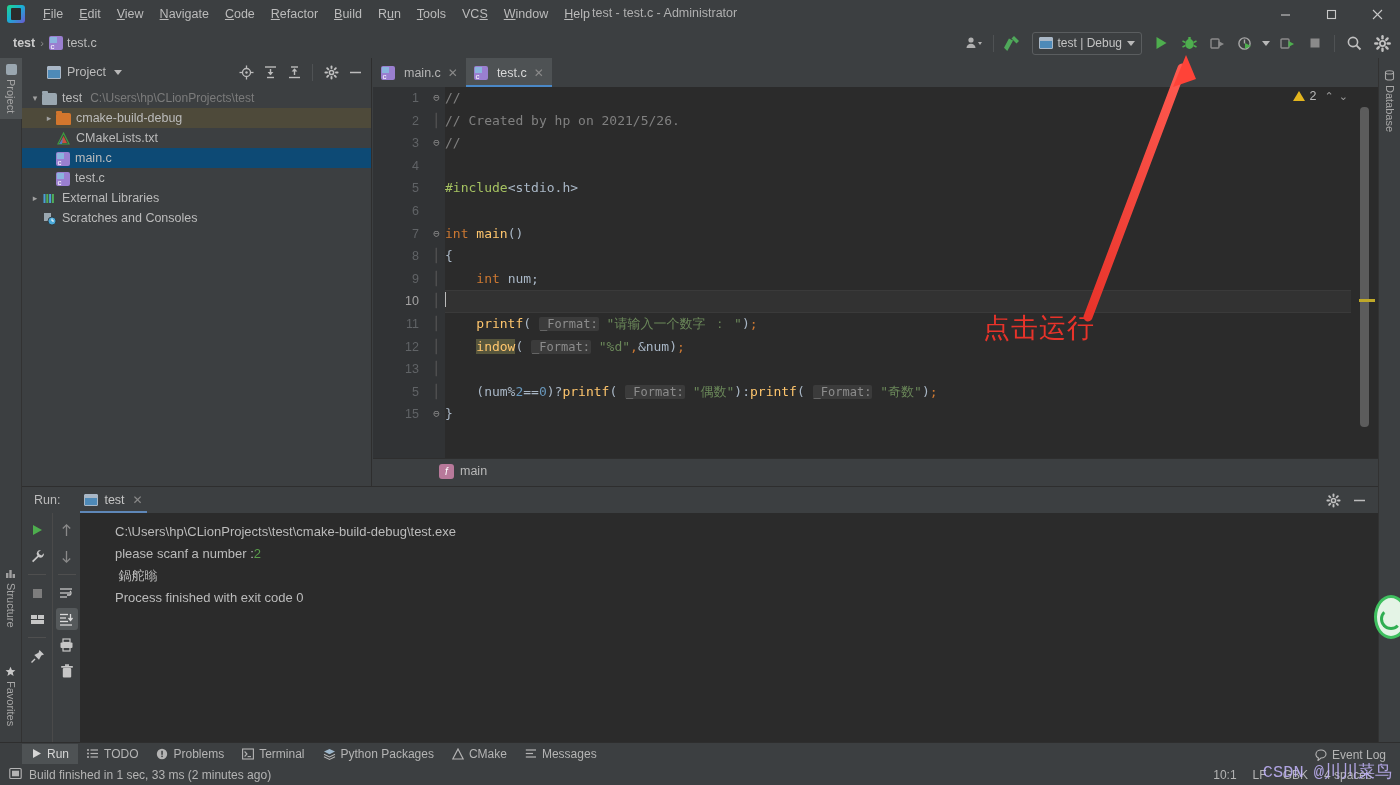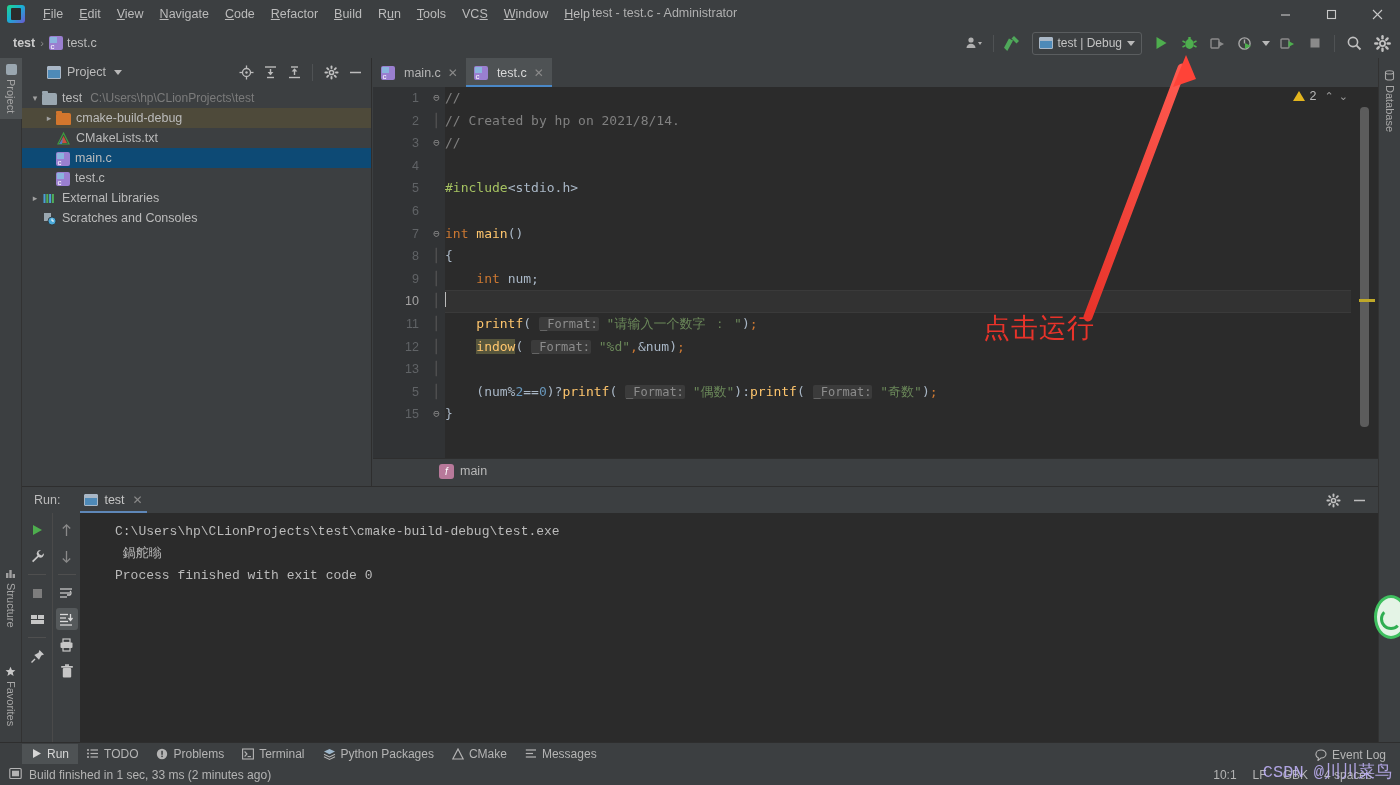--- a/index.html
+++ b/index.html
@@ -244,21 +244,21 @@
     display: flex; flex-direction: column; align-items: center; padding-top: 6px; gap: 4px;
     border-left: 1px solid #4a4a4a;
   }
   .rs-btn { width: 22px; height: 22px; display:flex;align-items:center;justify-content:center; border-radius:3px; }
   .rs-btn.on { background: #55595b; }
   .rs-div { width: 18px; height: 1px; background: #4f4f4f; margin: 3px 0; }
 
   .console {
     position: absolute; left: 58px; top: 26px; right: 0; height: 230px;
     background: #2b2b2b; padding: 8px 0 0 35px;
-    font-family: Liberation Mono, monospace; font-size: 13px; color: #bbbbbb;
+    font-family: Liberation Sans, sans-serif; font-size: 13px; color: #bbbbbb;
   }
   .cline { height: 22px; line-height: 22px; white-space: pre; }
   .cgreen { color: #5a9e4b; }
 
   
   .twbar {
     position: absolute; left: 0; bottom: 21px; width: 1400px; height: 22px;
     background: #3c3f41; display: flex; align-items: center; border-top: 1px solid #2e2e2e;
   }
   .tw {
@@ -649,21 +649,21 @@
       <div class="ln" style="text-align:center;color:#5a5a5a">│</div>
       <div class="ln" style="text-align:center;color:#5a5a5a">│</div>
       <div class="ln" style="text-align:center;color:#5a5a5a">│</div>
       <div class="ln" style="text-align:center;color:#5a5a5a">│</div>
       <div class="ln" style="text-align:center;color:#5a5a5a">│</div>
       <div class="ln fold-mark" style="text-align:center">⊖</div>
     </div>
 
     <div class="code-area">
       <div class="ln"><span class="c-cmt">//</span></div>
-      <div class="ln"><span class="c-cmt">// Created by hp on 2021/8/14.</span></div>
+      <div class="ln"><span class="c-cmt">// Created by hp on 2021/5/26.</span></div>
       <div class="ln"><span class="c-cmt">//</span></div>
       <div class="ln"></div>
       <div class="ln"><span class="c-hdr">#include</span><span class="c-def">&lt;stdio.h&gt;</span></div>
       <div class="ln"></div>
       <div class="ln"><span class="c-kw">int</span> <span class="c-fn">main</span><span class="c-def">()</span></div>
       <div class="ln"><span class="c-def">{</span></div>
       <div class="ln"><span class="c-kw">    int</span> <span class="c-def">num;</span></div>
       <div class="ln"><span class="caret"></span></div>
       <div class="ln"><span class="c-def">    </span><span class="c-fn">printf</span><span class="c-def">( </span><span class="c-hint">_Format:</span><span class="c-str"> "请输入一个数字 ： "</span><span class="c-def">)</span><span class="c-kw">;</span></div>
       <div class="ln"><span class="c-def">    </span><span class="c-fn c-scanf-hl">indow</span><span class="c-def">( </span><span class="c-hint">_Format:</span><span class="c-str"> "%d"</span><span class="c-kw">,</span><span class="c-def">&amp;num)</span><span class="c-kw">;</span></div>
@@ -801,20 +801,21 @@
         <svg width="14" height="15" viewBox="0 0 14 15">
             <rect x="2.8" y="4" width="8.4" height="9.5" rx="1" fill="#c6c6c6"></rect>
             <rect x="1.2" y="2" width="11.6" height="1.7" fill="#c6c6c6"></rect>
             <rect x="5" y="0.3" width="4" height="1.6" fill="#c6c6c6"></rect>
           </svg>
       </div>
     </div>
 
     <div class="console">
       <div class="cline">C:\Users\hp\CLionProjects\test\cmake-build-debug\test.exe</div>
+      <div class="cline"><span>please scanf a number :</span><span class="cgreen">2</span></div>
       <div class="cline"> 鍋舵暡</div>
       <div class="cline">Process finished with exit code 0</div>
     </div>
   </div>
 
   <div class="twbar">
     <div style="width:22px"></div>
     <div class="tw on">
       <svg width="11" height="11" viewBox="0 0 11 11">
           <path d="M2 1 L10 5.5 L2 10 Z" fill="#d6d6d6"></path>

